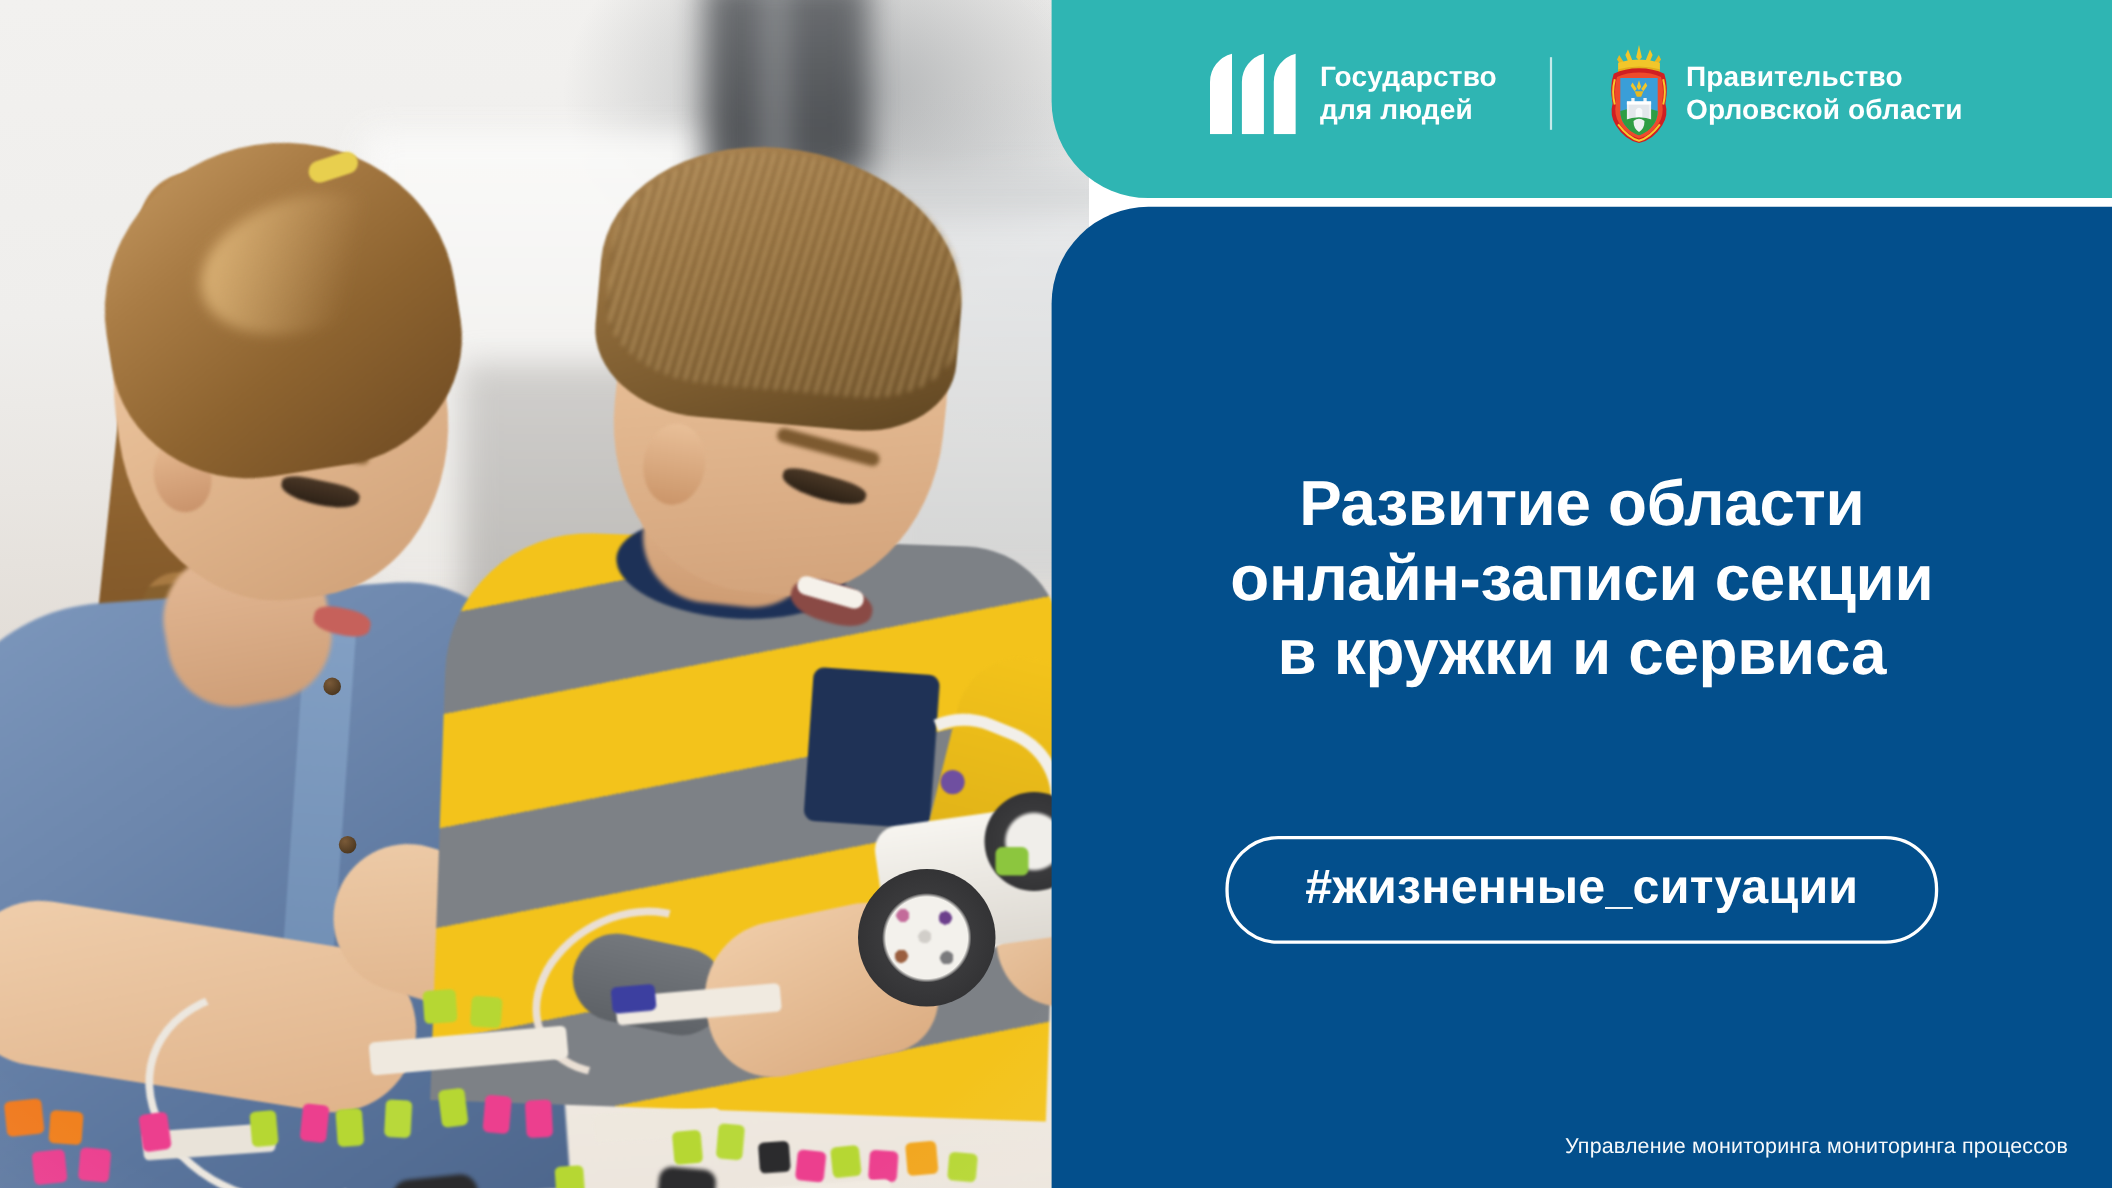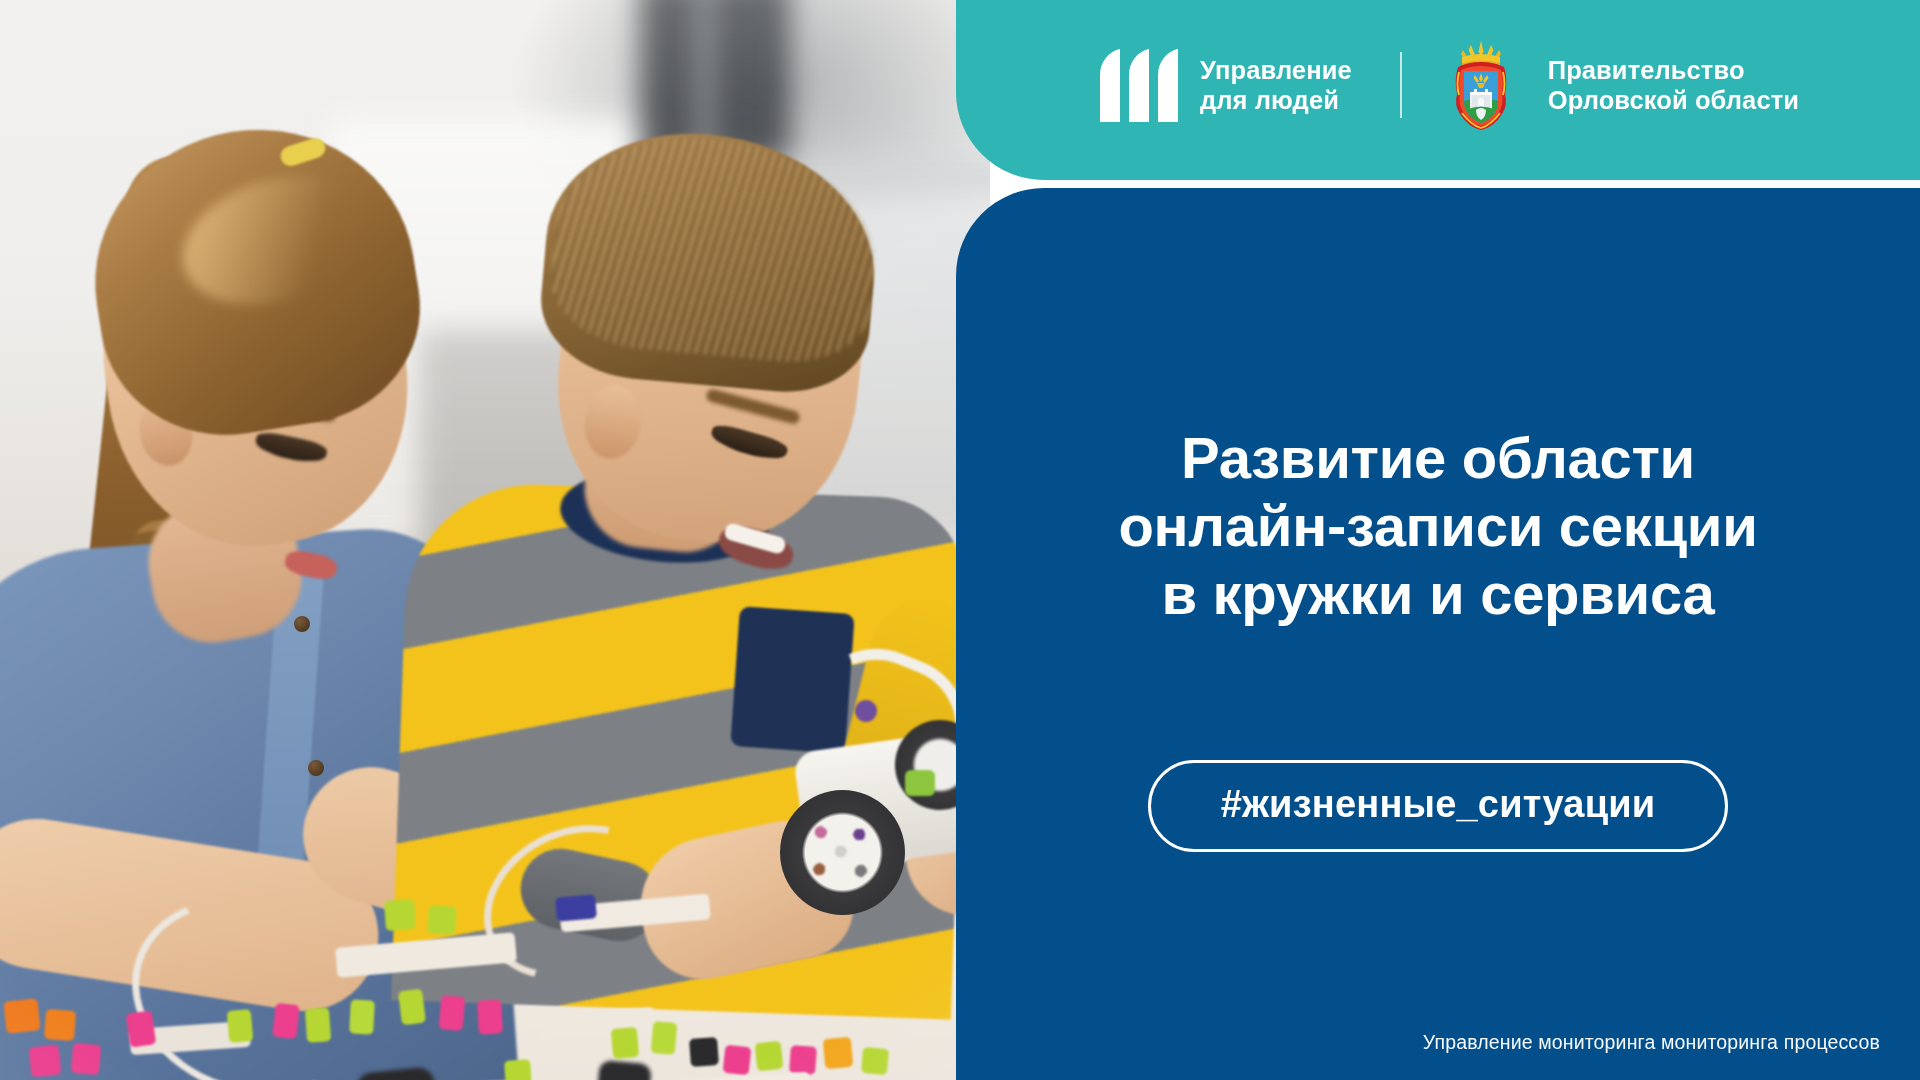--- a/index.html
+++ b/index.html
@@ -382,21 +382,21 @@
     white-space: pre-line;
   }
   .brand-divider {
     width: 2px;
     height: 66px;
     background: rgba(255,255,255,.72);
     margin: 0 48px;
     flex: none;
   }
   .brand-gov {
-    display: flex; align-items: center; gap: 36px;
+    display: flex; align-items: center; gap: 12px;
   }
   .coat { width: 62px; height: 92px; display: block; }
 
   
   .headline {
     position: absolute;
     left: 956px; top: 385px;
     width: 964px;
     text-align: center;
     color: #ffffff;
@@ -413,21 +413,21 @@
     position: absolute;
     left: 956px; top: 760px;
     width: 964px;
     display: flex;
     justify-content: center;
   }
   .hashtag-pill {
     border: 3px solid #ffffff;
     border-radius: 48px;
     color: #ffffff;
-    font-size: 38px;
+    font-size: 44px;
     font-weight: bold;
     padding: 22px 70px 26px;
     letter-spacing: .2px;
     background: transparent;
     line-height: 1;
     white-space: nowrap;
     cursor: pointer;
   }
 
   .footer-note {
@@ -547,21 +547,21 @@
   <div class="panel-teal"></div>
 
   <div class="header-row">
 
     <div class="brand-gosuslugi">
       <svg class="gos-mark" viewBox="0 0 78 74" aria-hidden="true">
         <path d="M0 26.5A26.5 26.5 0 0 1 20 0.8V74H0Z" fill="#ffffff"></path>
         <path d="M29 26.5A26.5 26.5 0 0 1 49 0.8V74H29Z" fill="#ffffff"></path>
         <path d="M58 26.5A26.5 26.5 0 0 1 78 0.8V74H58Z" fill="#ffffff"></path>
       </svg>
-      <div class="brand-text">Управление
+      <div class="brand-text">Государство
 для людей</div>
     </div>
 
     <div class="brand-divider"></div>
 
     <div class="brand-gov">
       <svg class="coat" viewBox="0 0 62 92" aria-hidden="true">
 
         <g>
           <path d="M31 2 L33.6 13 L31 16 L28.4 13 Z" fill="#f2c62a"></path>

